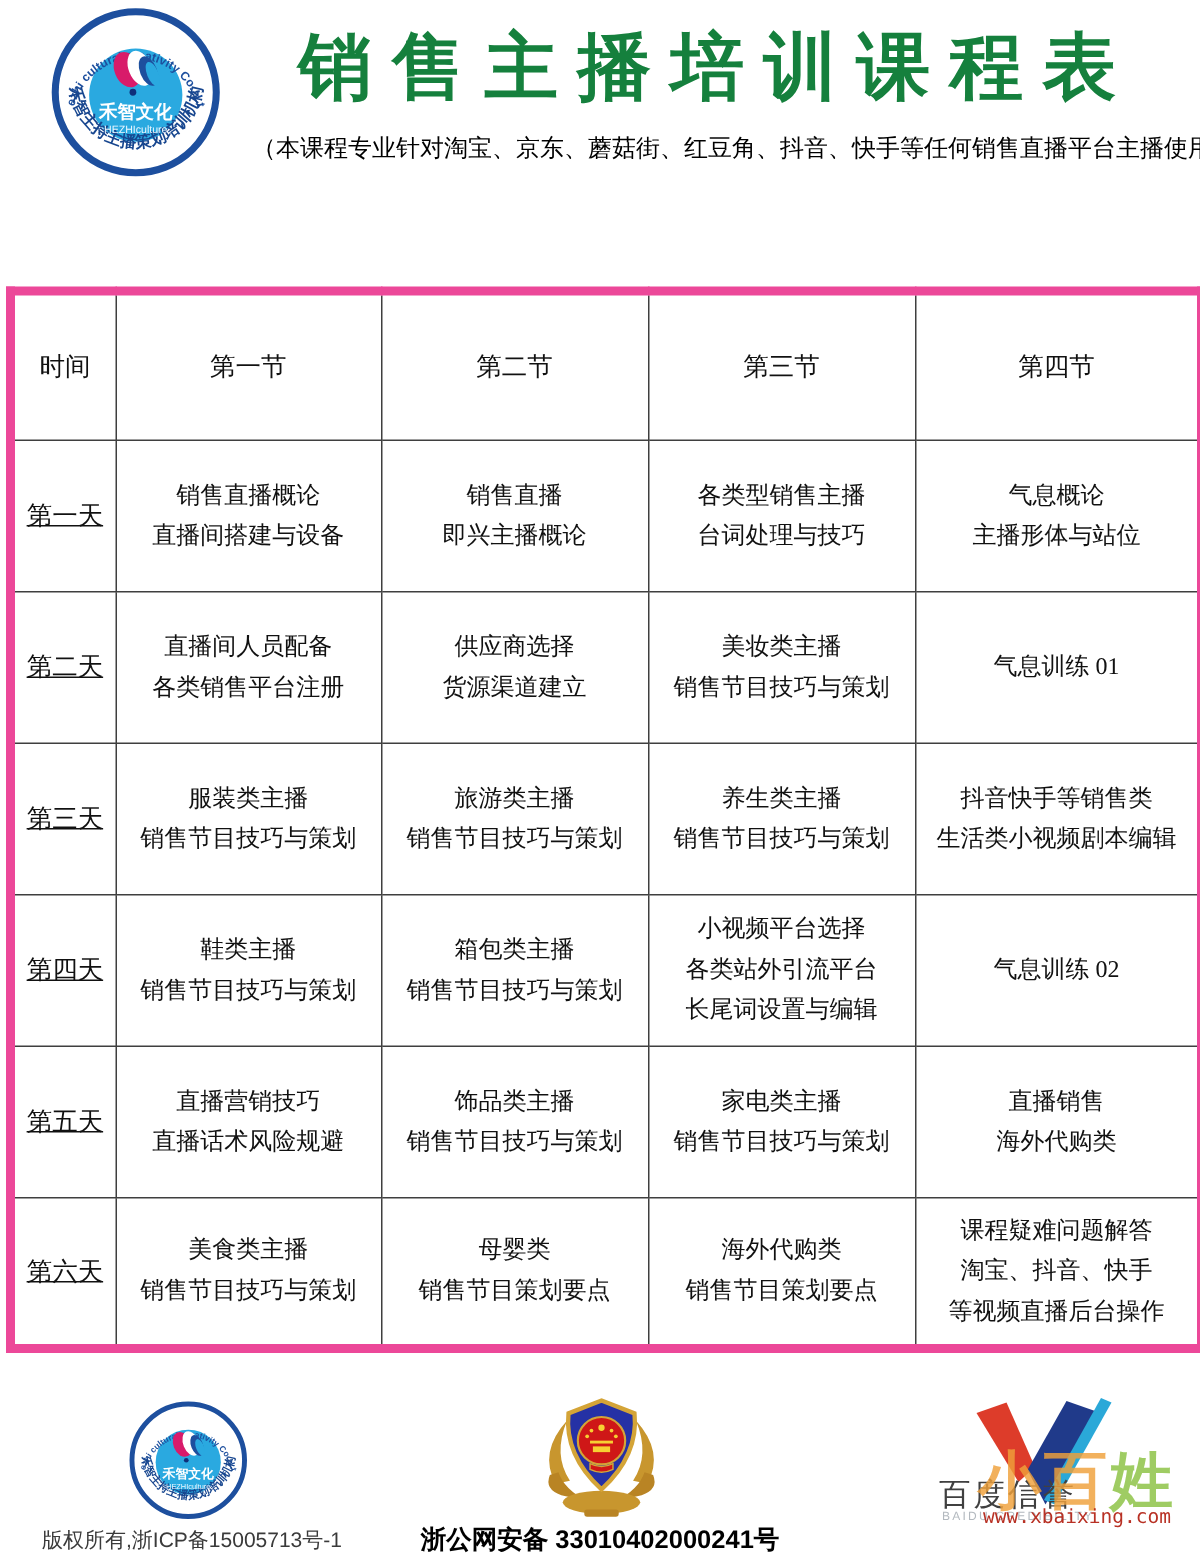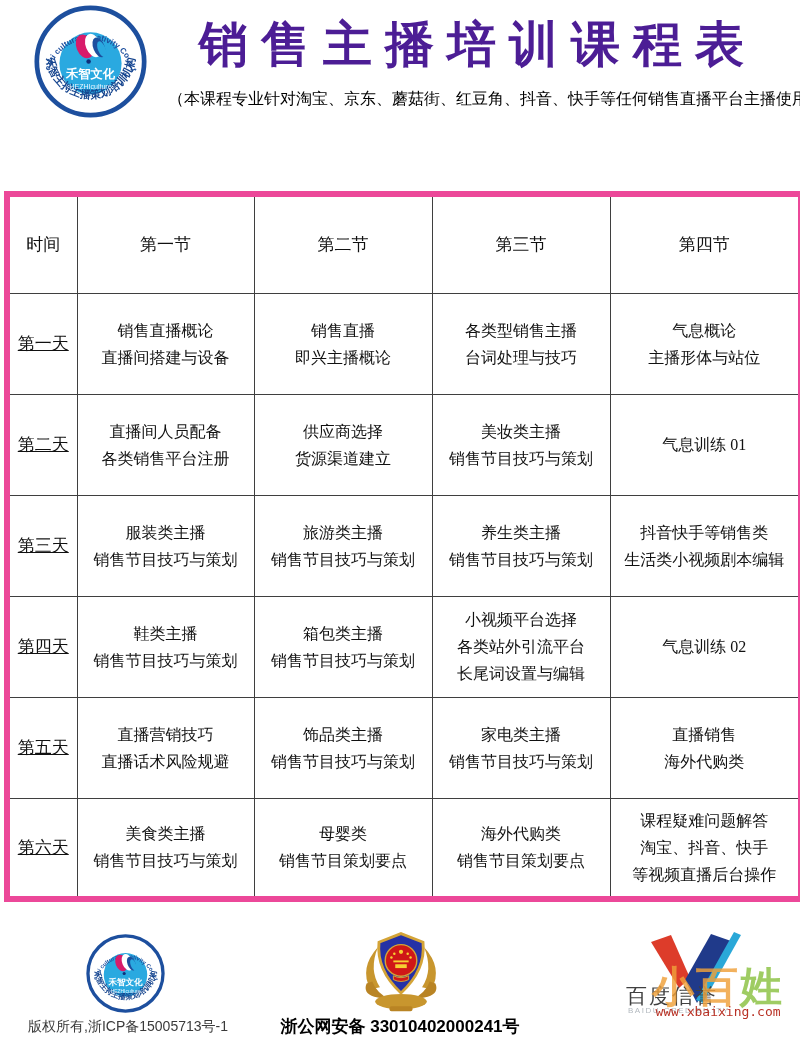--- a/index.html
+++ b/index.html
@@ -2,21 +2,21 @@
 <html><head>
 <meta charset="utf-8">
 <style>
   html,body{margin:0;padding:0;background:#ffffff;}
   .page{position:relative;width:800px;height:1044px;background:#ffffff;overflow:hidden;
         font-family:"Liberation Serif","DejaVu Serif",serif;color:#111;}
 
   
   .hz-badge-top{position:absolute;left:34px;top:5px;}
   .title-block{position:absolute;left:168px;right:12px;top:12px;text-align:center;}
-  .main-title{margin:0;font-size:49px;font-weight:700;letter-spacing:13px;color:#4c1d95;
+  .main-title{margin:0;font-size:49px;font-weight:700;letter-spacing:13px;color:#15803d;
               font-family:"Liberation Serif","DejaVu Serif",serif;white-space:nowrap;}
   .subtitle{margin-top:11px;font-size:16px;color:#000;letter-spacing:0px;white-space:nowrap;}
 
   
   table.schedule{position:absolute;left:4px;top:163px;width:794px;border-collapse:collapse;
                  table-layout:fixed;}
   table.schedule th,table.schedule td{border:1px solid #3f3f3f;text-align:center;
                  vertical-align:middle;padding:0;font-weight:normal;}
   table.schedule{border:6px solid #ec4899;margin-top:28px;}
   .col-head{font-size:17px;}

